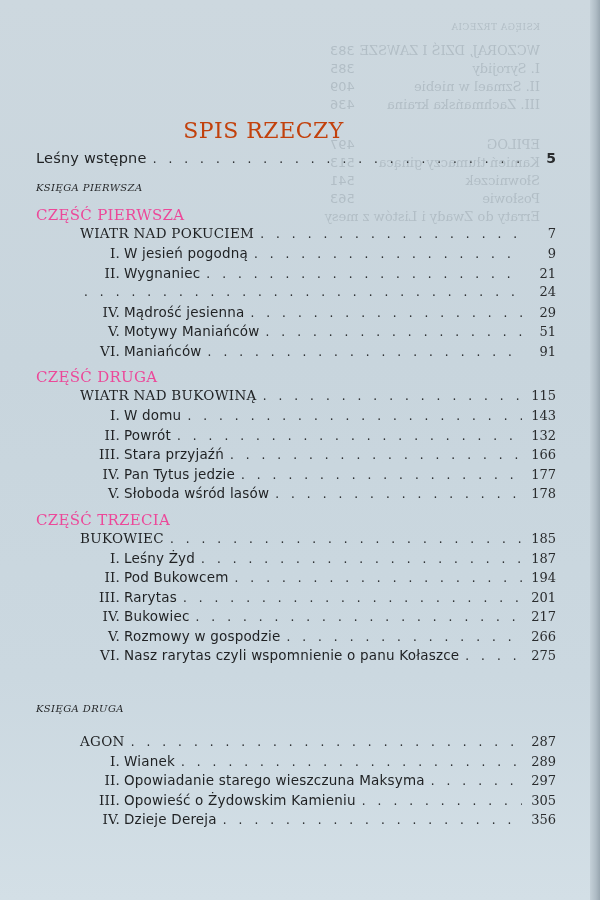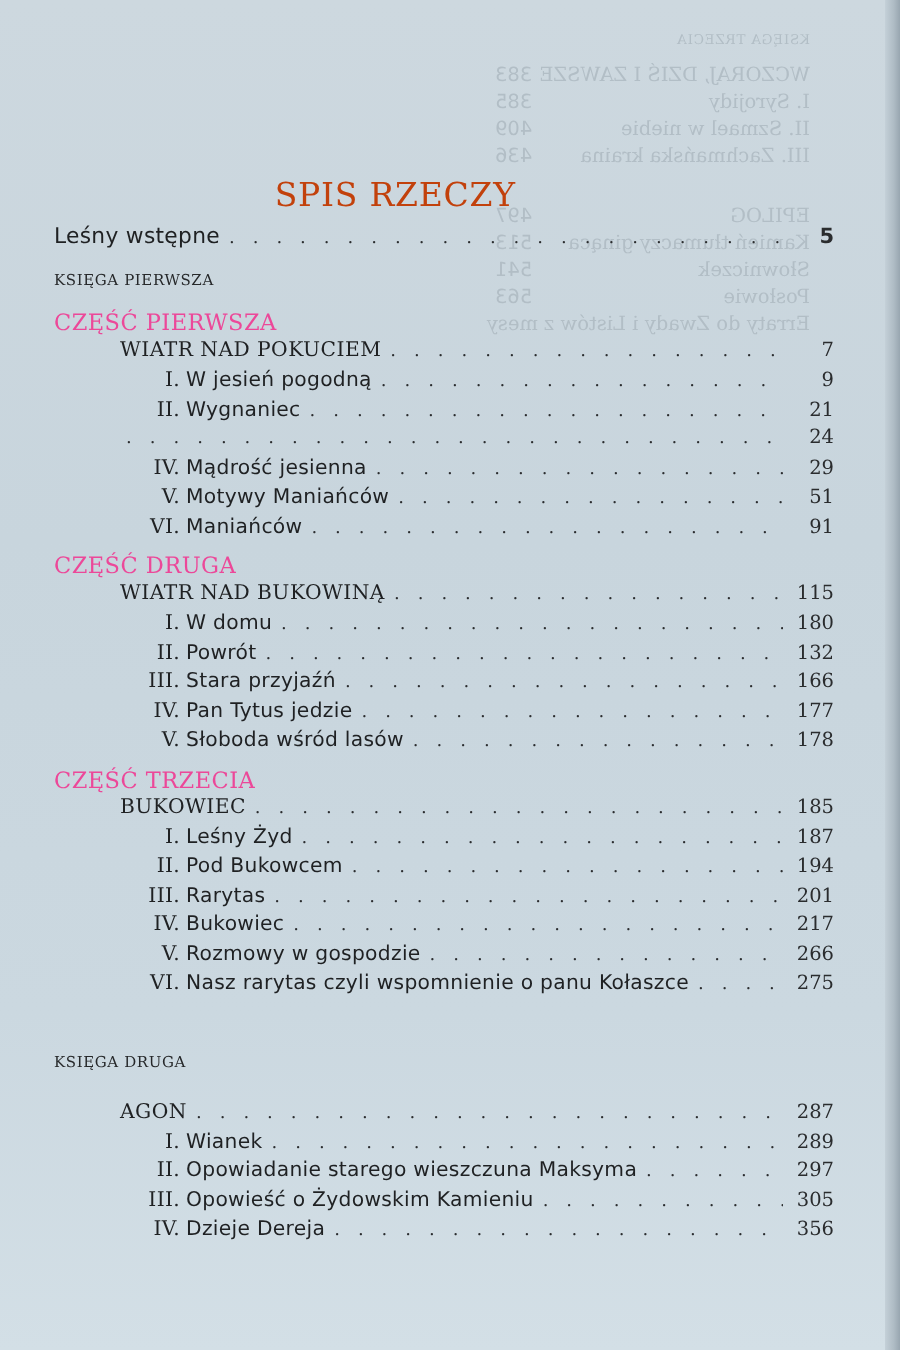--- a/index.html
+++ b/index.html
@@ -48,21 +48,21 @@
       letter-spacing: 12px; font-size: 12px;
     }
     .row .page {
       width: 34px; text-align: right; font-family: "DejaVu Serif", serif;
       font-size: 13px; color: #2a2c2e;
     }
     .row.intro .label { font-size: 14.5px; }
     .row.intro .page { font-family: "DejaVu Sans", sans-serif; font-weight: bold; font-size: 14px; }
     .book-head {
       font-family: "DejaVu Serif", serif; font-size: 10px; letter-spacing: 0.4px;
-      color: #26282a; margin: 6px 0 10px 0; height: 14px;
+      color: #26282a; margin: 6px 0 10px 0; height: 14px; font-style: italic;
     }
     .part-head {
       font-family: "DejaVu Serif", serif; font-size: 15px; letter-spacing: 0.3px;
       height: 19px; color: #ec4899;
     }
     .row.section .label { font-family: "DejaVu Serif", serif; font-size: 13.5px; letter-spacing: 0.3px; }
     .ind-1 { padding-left: 44px; }
     .ind-2 { padding-left: 48px; }
     .row.chapter { height: 19.5px; }
     .row.chapter .label .num { display: inline-block; text-align: right; width: 36px; margin-right: 4px; font-family: "DejaVu Serif", serif; }
@@ -170,21 +170,21 @@
 
   <div class="part-head">CZĘŚĆ DRUGA</div>
   <div class="row section ind-1">
     <span class="label">WIATR NAD BUKOWINĄ</span>
     <span class="dots">..................................</span>
     <span class="page">115</span>
   </div>
   <div class="row chapter ind-2">
     <span class="label"><span class="num">I.</span><span>W domu</span></span>
     <span class="dots">..................................</span>
-    <span class="page">180</span>
+    <span class="page">143</span>
   </div>
   <div class="row chapter ind-2">
     <span class="label"><span class="num">II.</span><span>Powrót</span></span>
     <span class="dots">..................................</span>
     <span class="page">132</span>
   </div>
   <div class="row chapter ind-2">
     <span class="label"><span class="num">III.</span><span>Stara przyjaźń</span></span>
     <span class="dots">..................................</span>
     <span class="page">166</span>

